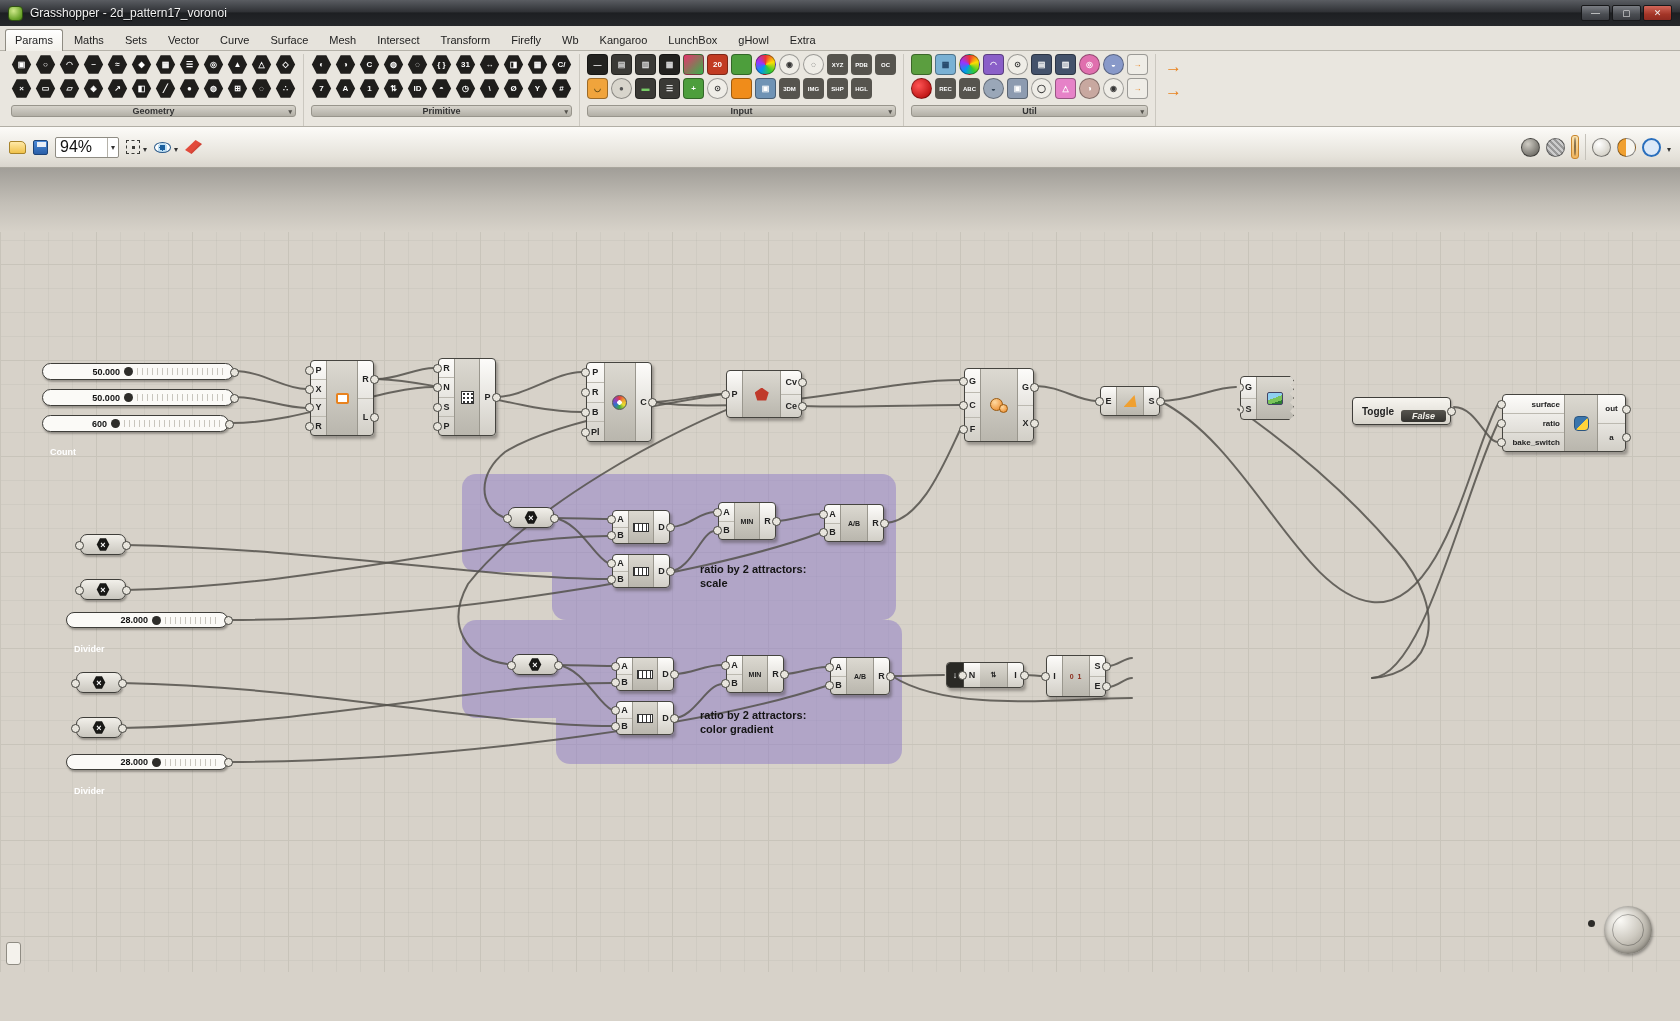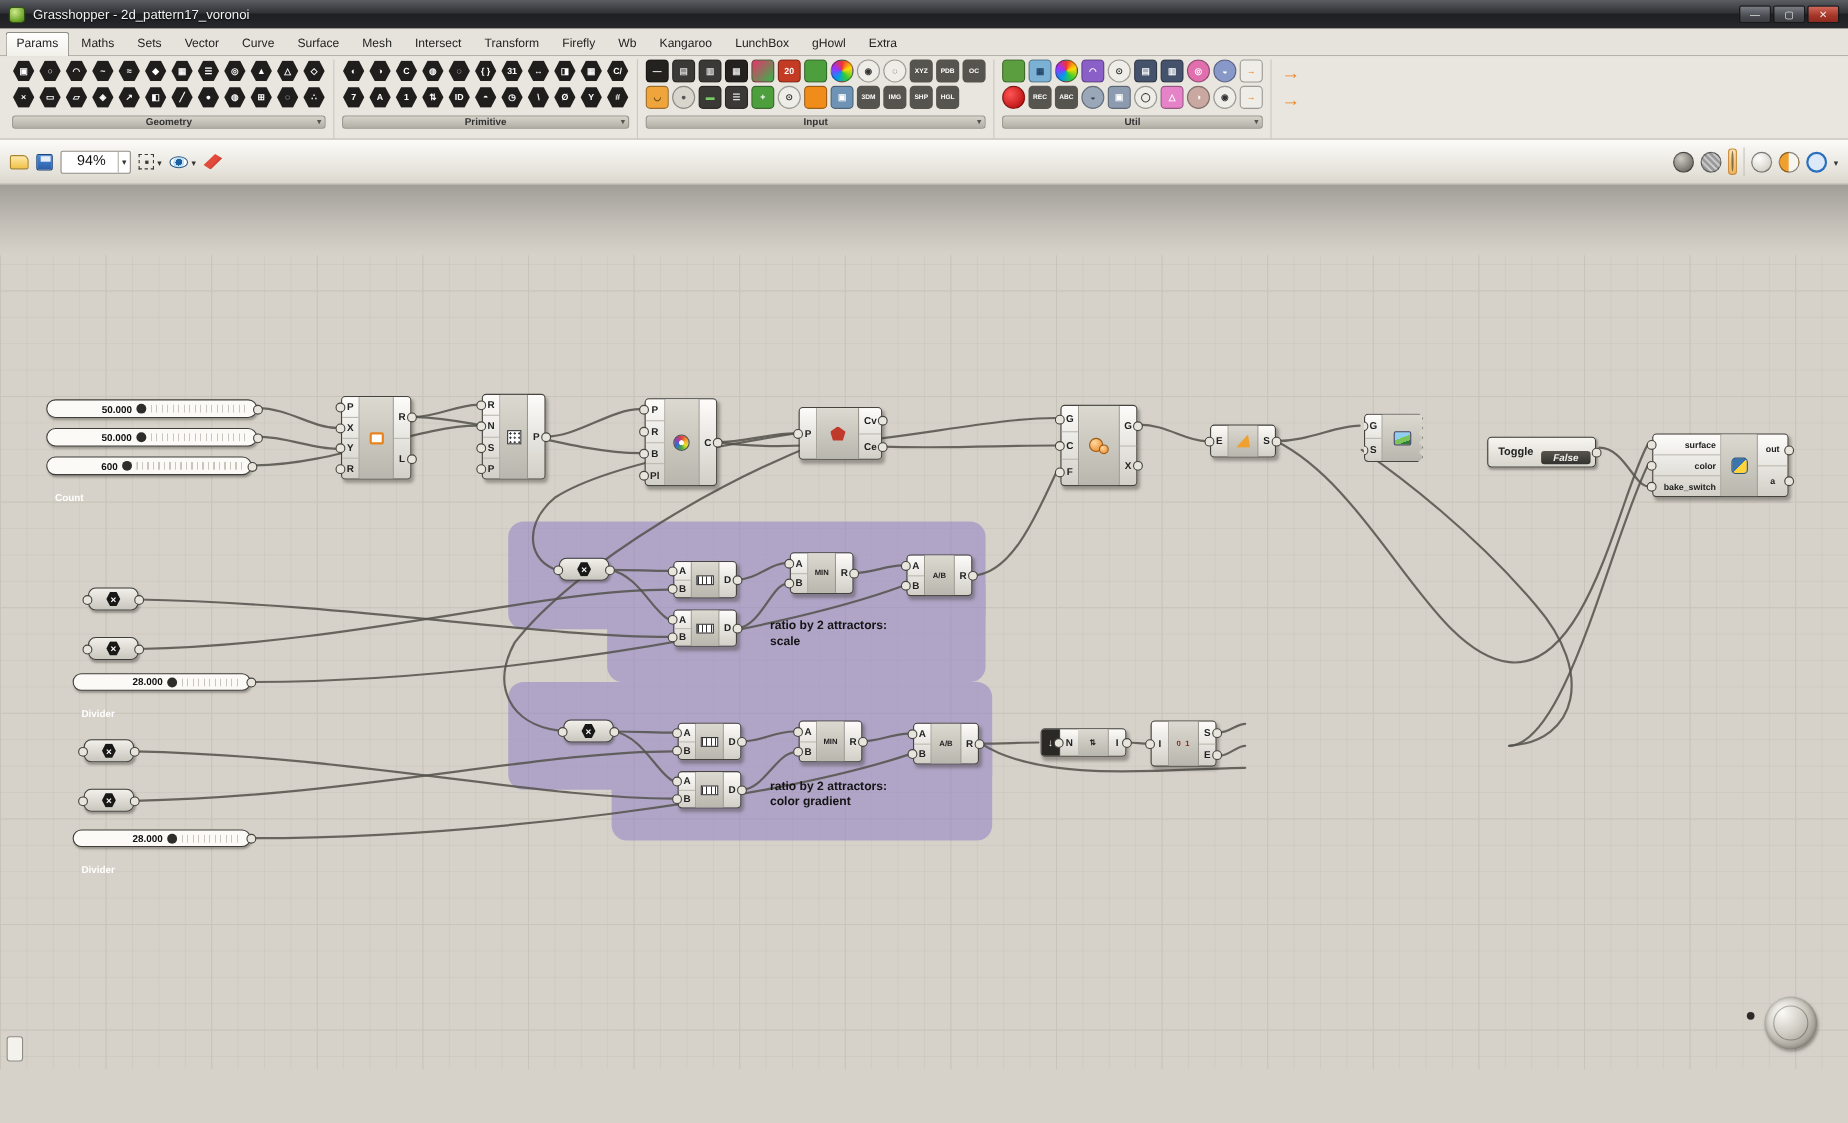--- a/index.html
+++ b/index.html
@@ -55,21 +55,21 @@
   .toolbar2 { height:41px; background:linear-gradient(#fcfbf8,#e5e2da 75%,#d9d5cd);
               border-bottom:1px solid #a9a69d; display:flex; align-items:center; padding:0 9px;
               gap:7px; flex:none; }
   .t2btn { display:flex; align-items:center; gap:3px; cursor:pointer; }
   .io-open { width:17px; height:13px; background:linear-gradient(#ffe9a8,#f0c24a); border:1px solid #a8842a;
              border-radius:2px 5px 2px 2px; }
   .io-save { width:15px; height:15px; background:linear-gradient(#4b8ad8,#2a5fa8); border:1px solid #1d4377;
              border-radius:2px; position:relative; }
   .io-save::before { content:""; position:absolute; left:3px; top:1px; width:9px; height:5px; background:#e8eef7; }
   .zoomsel { width:64px; height:21px; background:#fff; border:1px solid #8f8c83; border-radius:2px;
-             display:flex; align-items:flex-start; padding-left:14px; font-size:13px; color:#111; cursor:pointer; }
+             display:flex; align-items:flex-start; padding-left:4px; font-size:16px; color:#111; cursor:pointer; }
   .zoomsel .dd { margin-left:auto; border-left:1px solid #b5b2a9; padding:0 3px; height:100%;
                  display:flex; align-items:center; }
   .dd::after { content:"▾"; font-size:8px; color:#333; }
   .io-ext { width:14px; height:14px; border:1px dashed #3a3a36; position:relative; }
   .io-ext::before { content:""; position:absolute; left:5px; top:5px; width:3px; height:3px; background:#3a3a36; }
   .io-eye { width:17px; height:11px; border-radius:50%; border:1px solid #2a5a8a;
             background:radial-gradient(circle at 50% 50%, #1a5f9e 0 3px, #bfe0f5 3px 5px, #ffffff 5px); }
   .io-brush { width:17px; height:14px; background:linear-gradient(135deg,#e24a3b 55%,#8a1f14);
               clip-path:polygon(0 72%,62% 0,100% 28%,38% 100%); }
   .t2sep { width:1px; height:26px; background:#c5c2ba; }
@@ -571,21 +571,21 @@
     </div>
 
     <div class="toggle-node" style="left:1352px;top:229px;">
       <span class="tlabel">Toggle</span>
       <span class="tval">False</span>
     </div>
 
     <div class="gh-node" style="left:1502px;top:226px;width:124px;height:58px;">
       <div class="pcol ic" style="width:62px;">
         <div class="param in" style="font-size:8px;justify-content:flex-end;">surface</div>
-        <div class="param in" style="font-size:8px;justify-content:flex-end;">color</div>
+        <div class="param in" style="font-size:8px;justify-content:flex-end;">ratio</div>
         <div class="param in" style="font-size:8px;justify-content:flex-end;">bake_switch</div>
       </div>
       <div class="ncore">
           <span class="i-py"></span>
         </div>
       <div class="pcol oc" style="width:28px;">
         <div class="param out" style="font-size:8px;">out</div>
         <div class="param out" style="font-size:8px;">a</div>
       </div>
     </div>

